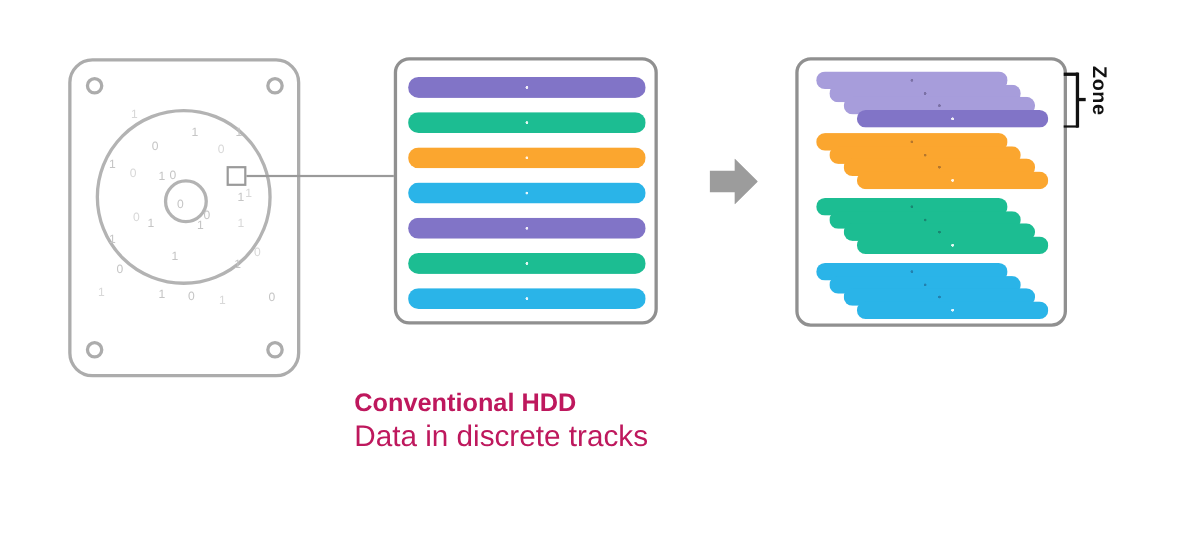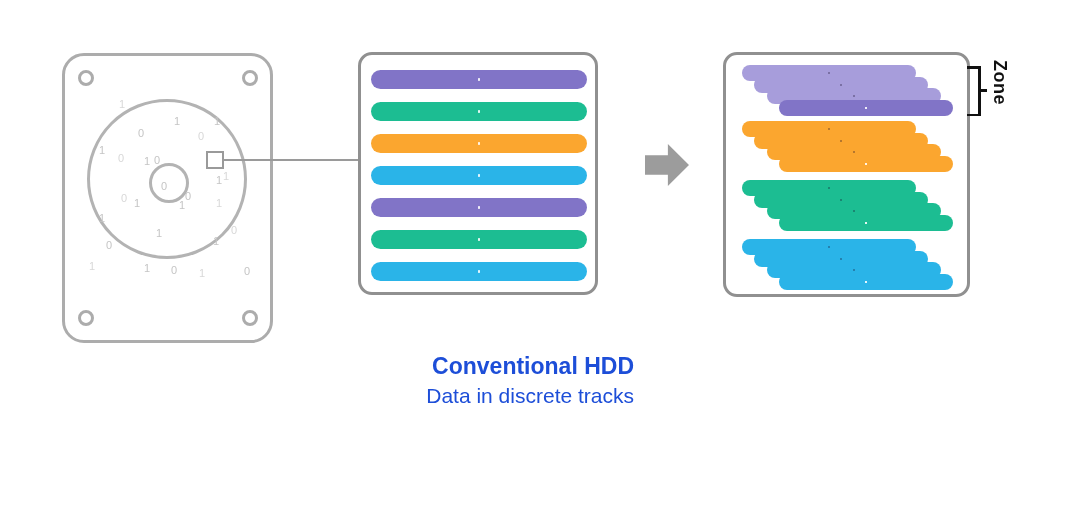--- a/index.html
+++ b/index.html
@@ -63,25 +63,25 @@
   #brk-v{left:978px;top:66px;width:2.5px;height:50px;}
   #brk-t{left:967px;top:66px;width:13px;height:2.5px;}
   #brk-b{left:967px;top:113.5px;width:13px;height:2.5px;}
   #brk-m{left:980px;top:89px;width:7px;height:2.5px;}
   .zone-label{
     position:absolute;left:989px;top:60px;height:60px;
     writing-mode:vertical-rl;font-weight:bold;font-size:18px;color:#111;
     letter-spacing:0.5px;
   }
   
-  .caption{position:absolute;text-align:right;color:#1d4ed8;}
+  .caption{position:absolute;text-align:left;color:#be185d;}
   #conv-caption{left:322px;top:351px;width:312px;}
   #smr-caption{left:686px;top:353px;width:340px;}
   .cap-title{font-weight:bold;font-size:23px;line-height:30px;}
-  .cap-sub{font-size:21px;line-height:30px;}
+  .cap-sub{font-size:27px;line-height:30px;}
 </style>
 </head>
 <body>
 
 <div id="stage">
 
   <div class="hdd-case">
     <div class="screw" style="left:13px;top:14px"></div>
     <div class="screw" style="left:177px;top:14px"></div>
     <div class="screw" style="left:13px;top:254px"></div>

